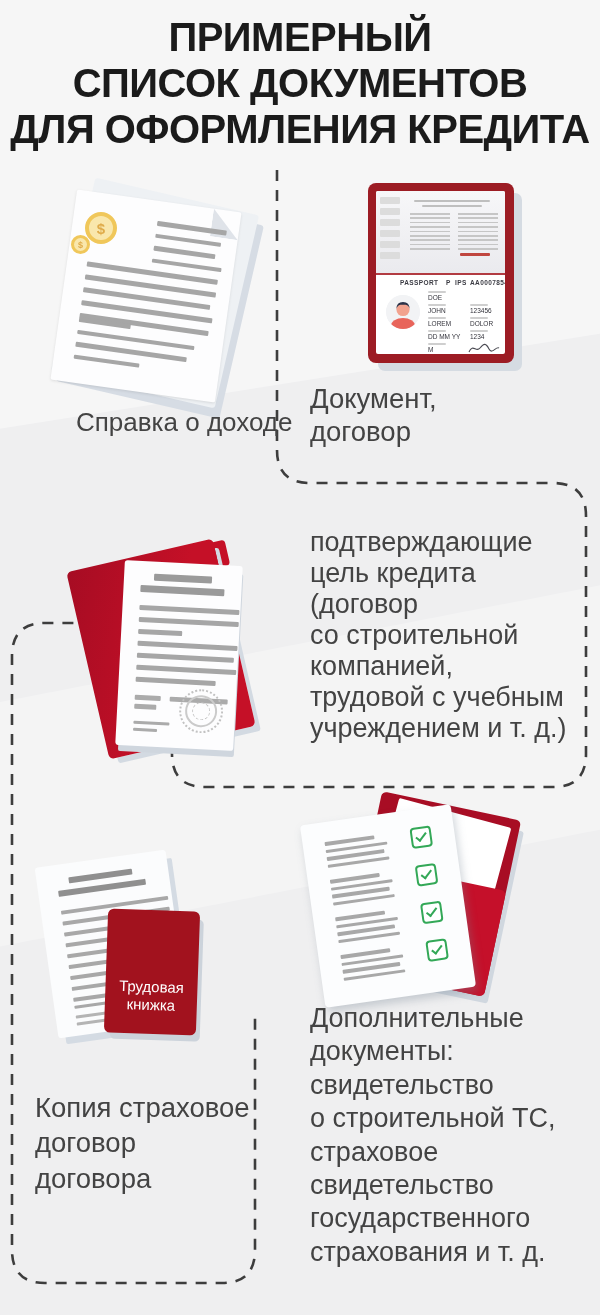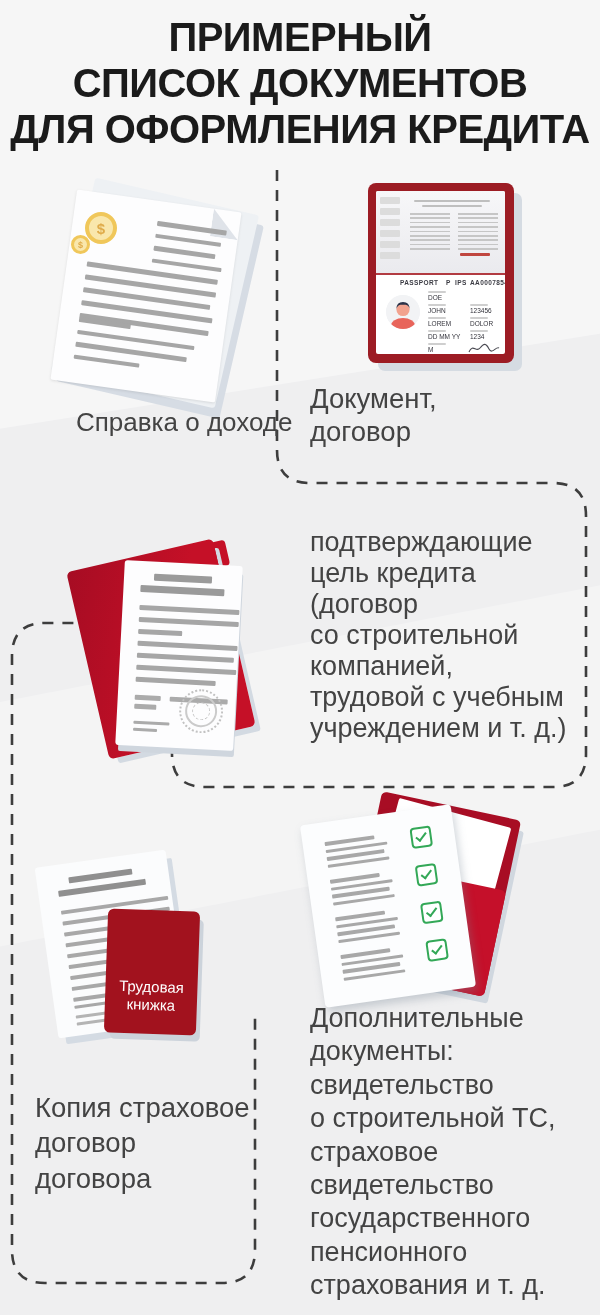--- a/index.html
+++ b/index.html
@@ -362,17 +362,16 @@
   </div>
 
   <div id="label-additional" class="abs label">
     <div>Дополнительные</div>
     <div>документы:</div>
     <div>свидетельство</div>
     <div>о строительной ТС,</div>
     <div>страховое</div>
     <div>свидетельство</div>
     <div>государственного</div>
-    <div>пенсионного</div>
     <div>страхования и т. д.</div>
   </div>
 
 </div>
 
 </body></html>

